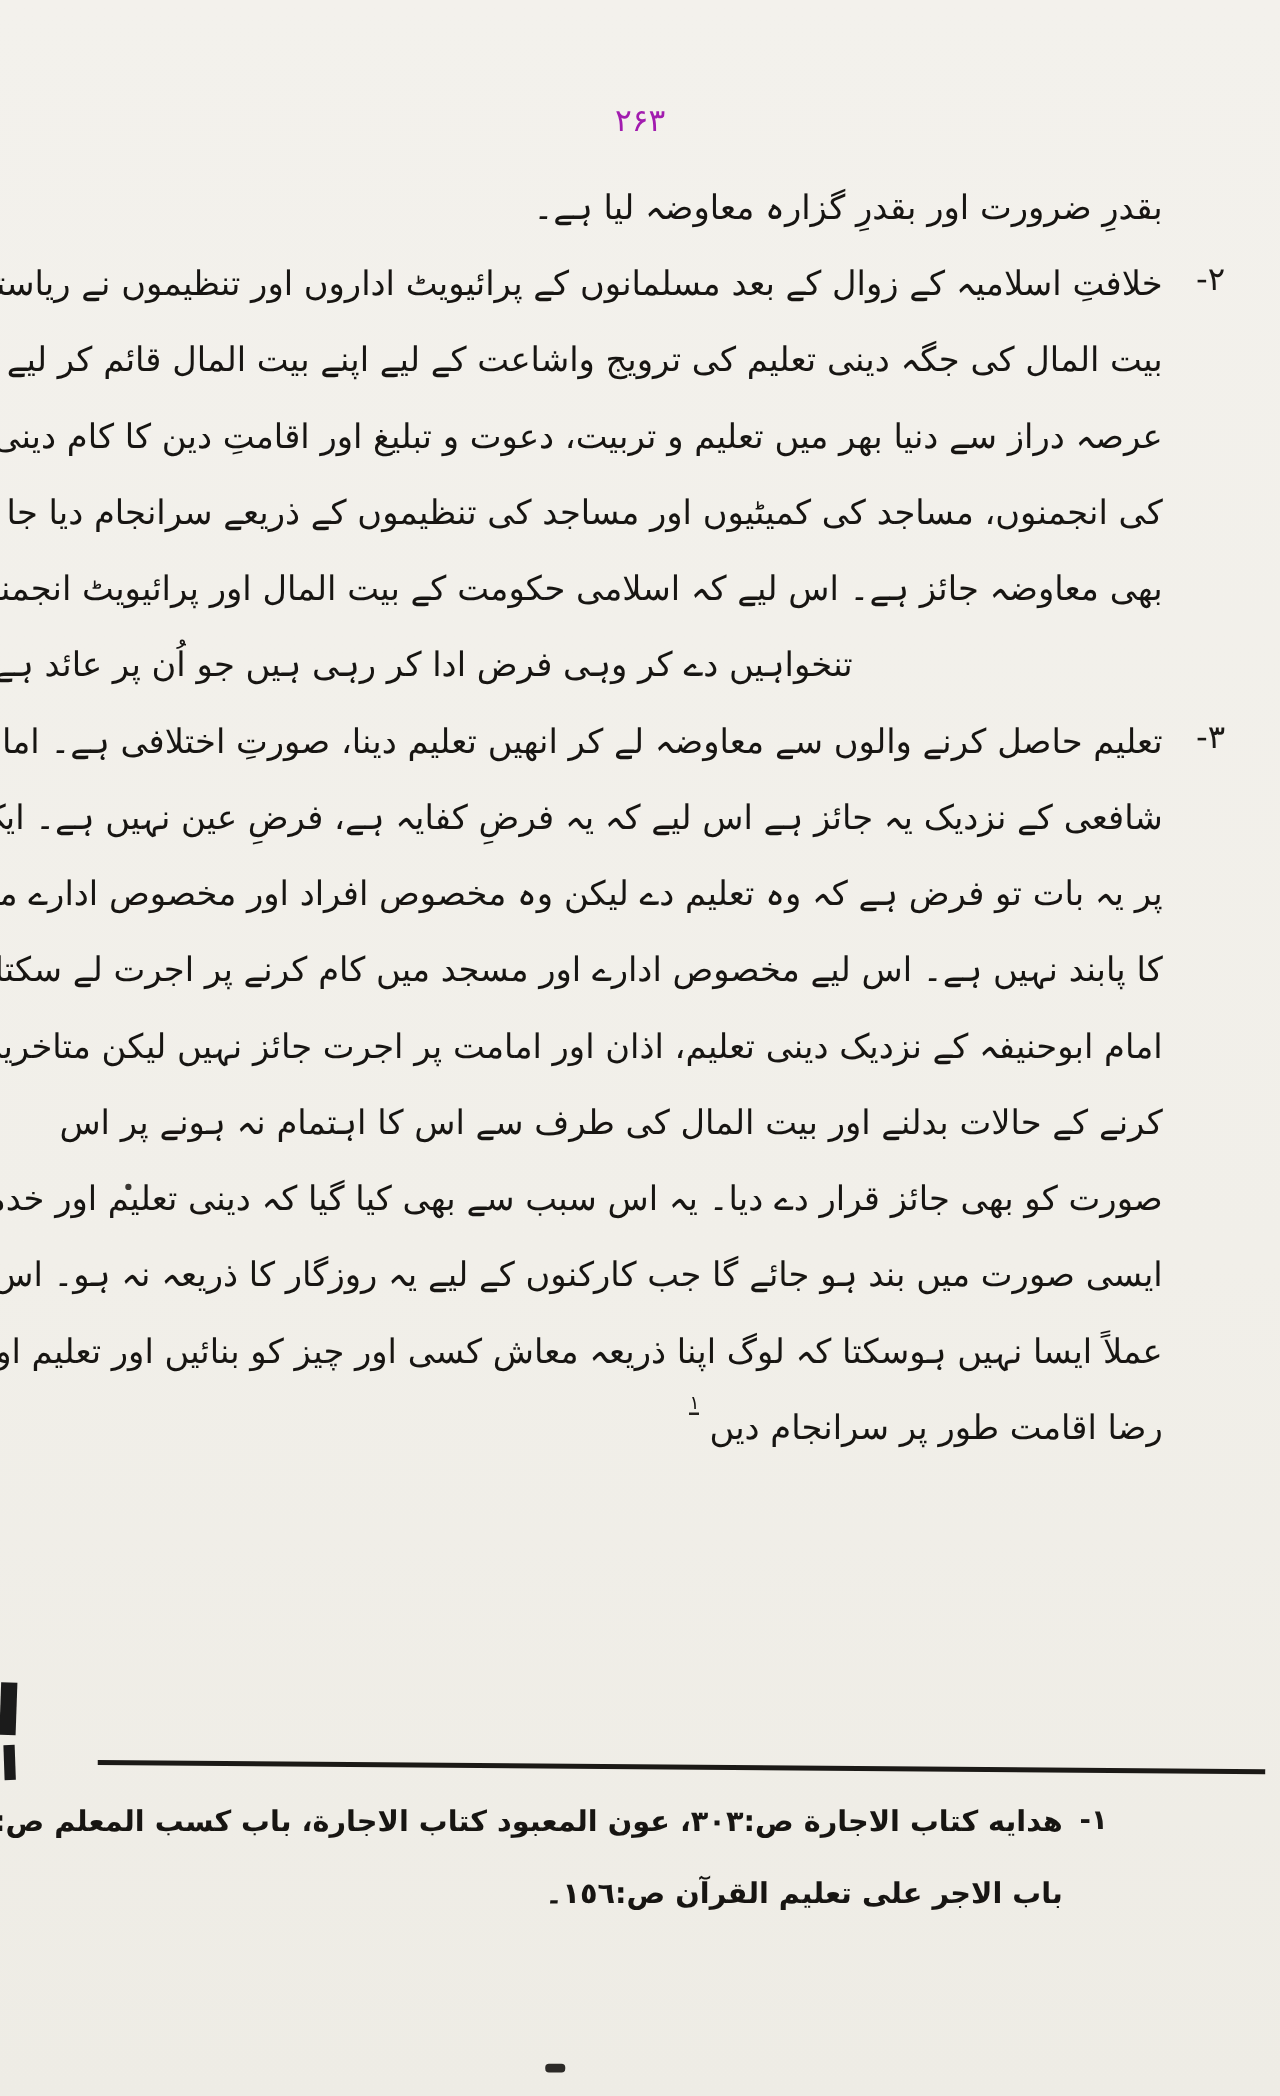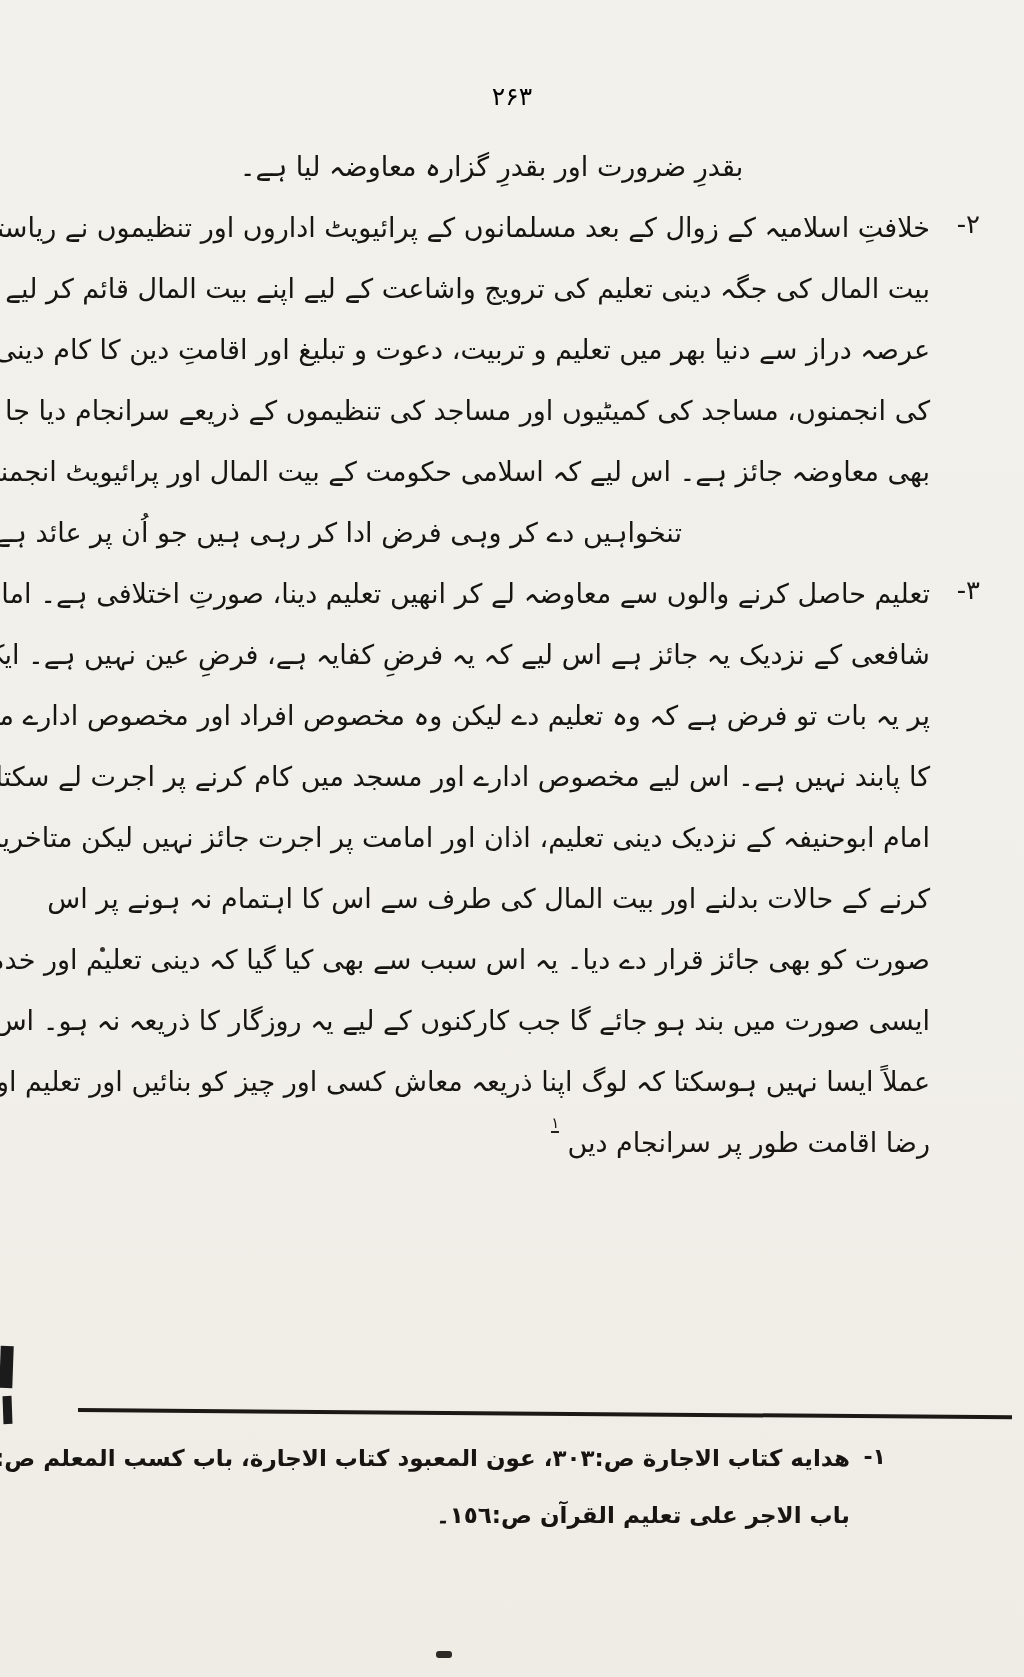--- a/index.html
+++ b/index.html
@@ -6,31 +6,31 @@
   body{
     width:1024px;height:1677px;
     background:linear-gradient(180deg,#f3f1ec 0%,#f1efe9 60%,#eeece5 100%);
     font-family:"DejaVu Sans",sans-serif;
     color:#171512;
     position:relative;
     overflow:hidden;
   }
   .page-number{
     position:absolute;top:82px;left:0;right:0;
-    text-align:center;font-size:25px;letter-spacing:3px;color:#000000;
+    text-align:center;font-size:25px;letter-spacing:3px;color:#a21caf;
   }
   .content{
     position:absolute;top:136px;right:94px;left:115px;
     direction:rtl;
   }
   .line{
     font-size:27px;line-height:61px;height:61px;
     white-space:nowrap;text-align:right;overflow:visible;
   }
-  .indent-first{margin-right:62px;text-align:center;}
+  .indent-first{}
   .inset-right{margin-right:248px;}
   .numbered-item{position:relative;}
   .item-marker{
     position:absolute;right:-50px;top:12px;
     font-size:26px;color:#1a1815;
   }
   .fn-ref{
     display:inline-block;font-size:15px;line-height:15px;
     border-bottom:2px solid #24211d;
     margin:0 8px;position:relative;top:-14px;

